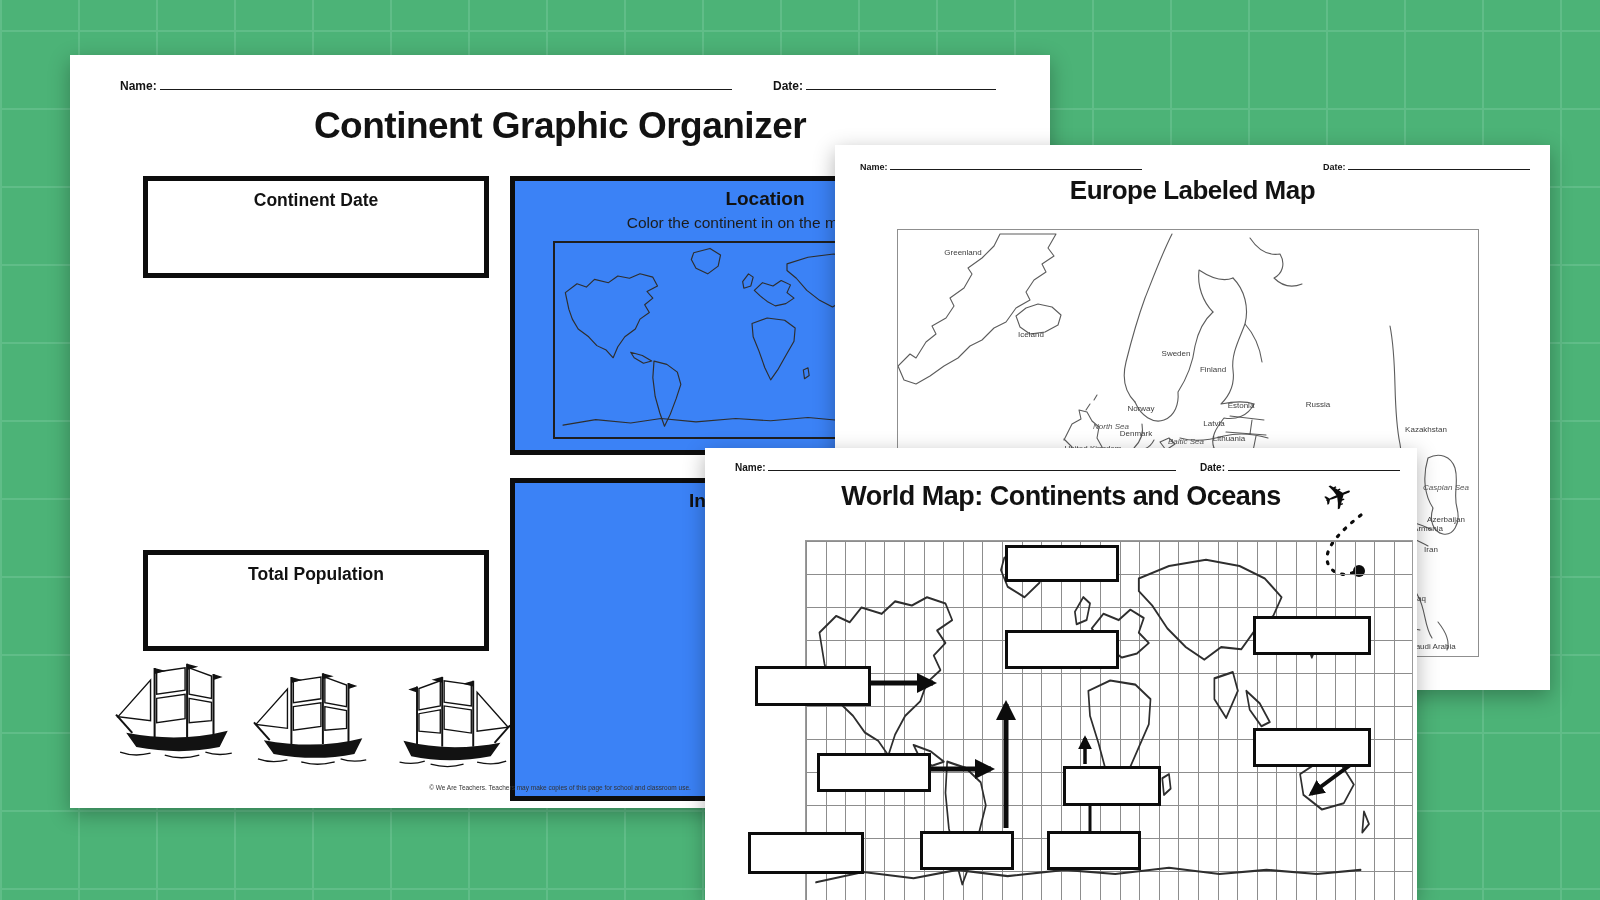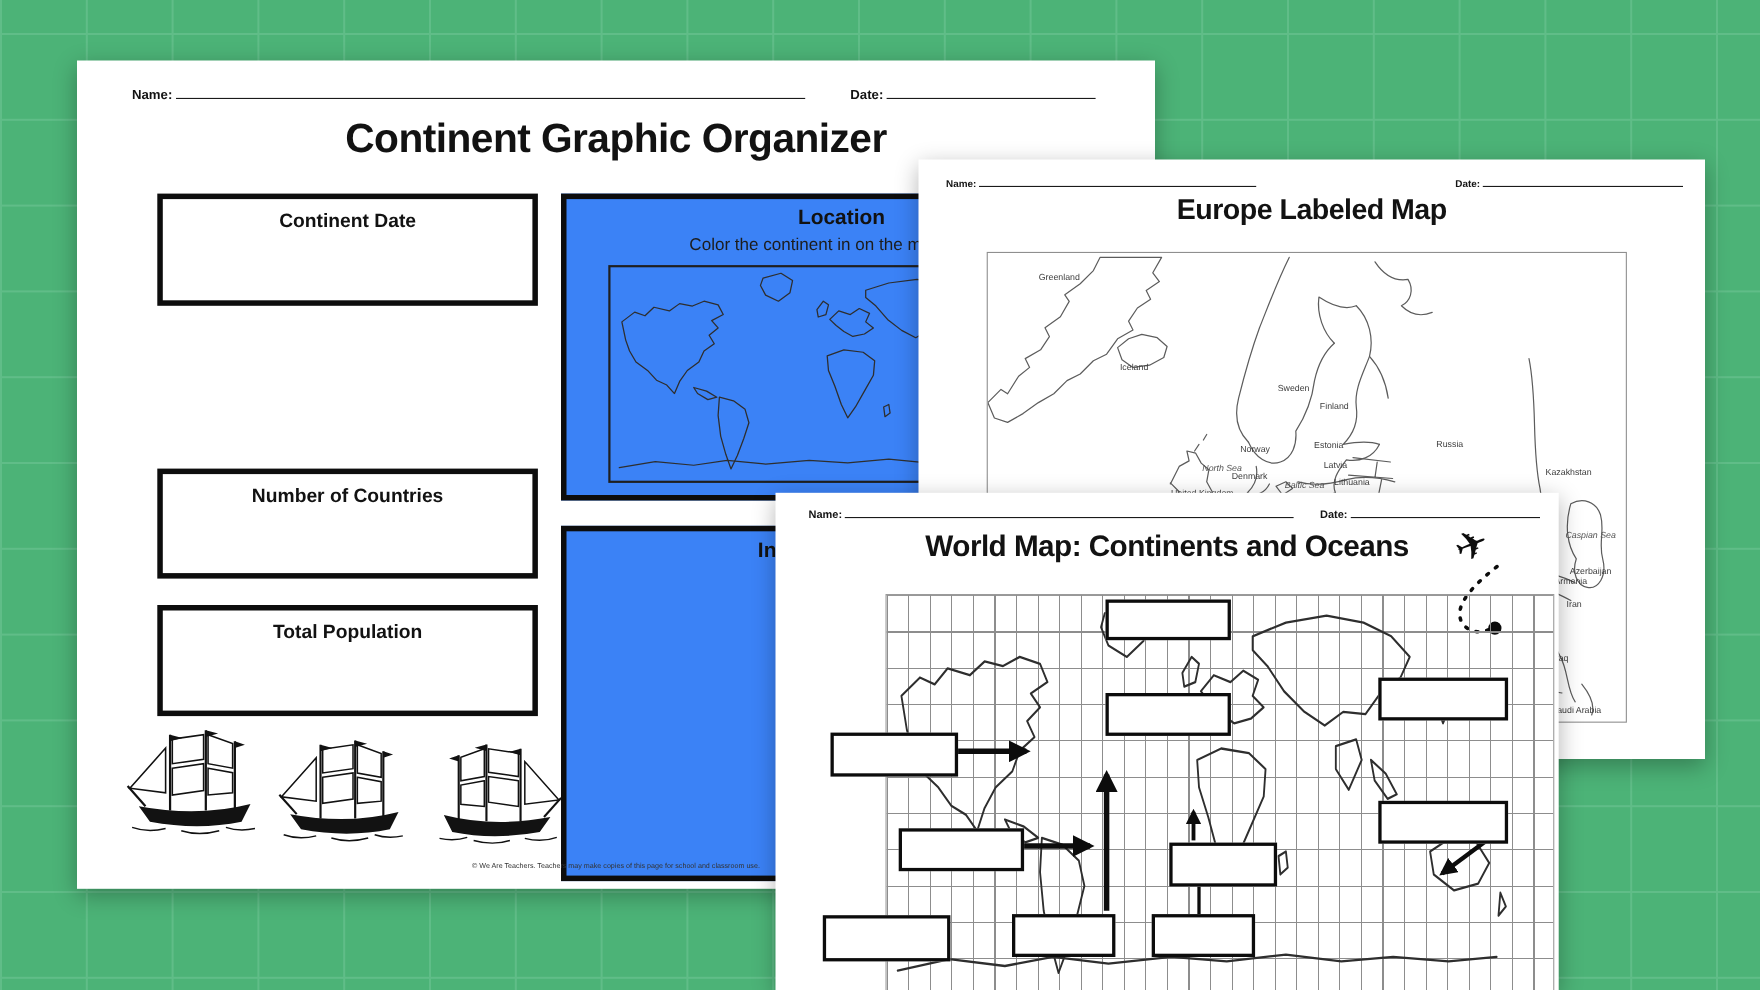--- a/index.html
+++ b/index.html
@@ -129,23 +129,20 @@
     <span class="line" style="width:190px"></span>
   </div>
 
   <h1 class="sheet-title" style="top:50px;font-size:37px">Continent Graphic Organizer</h1>
 
   <div class="fieldbox" style="left:73px;top:121px;width:336px;height:92px">
     <h3>Continent Date</h3>
   </div>
 
 
-  <div class="fieldbox" style="left:73px;top:371px;width:336px;height:90px">
-    <h3>Number of Countries</h3>
-  </div>
 
   <div class="fieldbox" style="left:73px;top:495px;width:336px;height:91px">
     <h3>Total Population</h3>
   </div>
 
   <div class="bigbox" style="left:440px;top:121px;width:500px;height:269px">
     <h3>Location</h3>
     <div class="instruction" style="top:33px;font-size:15.5px">Color the continent in on the map below.</div>
     <div class="mapframe" style="left:38px;top:60px;width:424px;height:194px">
       <svg width="420" height="190" viewBox="0 0 360 172" preserveAspectRatio="none" style="margin:1px">
@@ -189,21 +186,21 @@
   <div class="eu-map" style="left:62px;top:84px;width:580px;height:426px">
     <svg width="580" height="426" viewBox="0 0 580 426">
       <use href="#europemap"></use>
     </svg>
     <div class="abs" style="left:0;top:0;width:100%;height:100%">
         <span class="mlabel" style="left: 65px; top: 22px;">Greenland</span>
         <span class="mlabel" style="left: 133px; top: 104px;">Iceland</span>
         <span class="mlabel" style="left: 278px; top: 123px;">Sweden</span>
         <span class="mlabel" style="left: 315px; top: 139px;">Finland</span>
         <span class="mlabel" style="left: 243px; top: 178px;">Norway</span>
-        <span class="mlabel" style="left: 310px; top: 175px;">Estonia</span>
+        <span class="mlabel" style="left: 343px; top: 175px;">Estonia</span>
         <span class="mlabel" style="left: 420px; top: 174px;">Russia</span>
         <span class="mlabel sea" style="left: 213px; top: 196px;">North Sea</span>
         <span class="mlabel" style="left: 316px; top: 193px;">Latvia</span>
         <span class="mlabel" style="left: 238px; top: 203px;">Denmark</span>
         <span class="mlabel" style="left: 331px; top: 208px;">Lithuania</span>
         <span class="mlabel sea" style="left: 288px; top: 211px; text-align: right;">Baltic Sea</span>
         <span class="mlabel" style="left: 195px; top: 218px;">United Kingdom</span>
         <span class="mlabel" style="left: 528px; top: 199px;">Kazakhstan</span>
         <span class="mlabel sea" style="left: 548px; top: 257px;">Caspian Sea</span>
         <span class="mlabel" style="left: 548px; top: 289px;">Azerbaijan</span>

